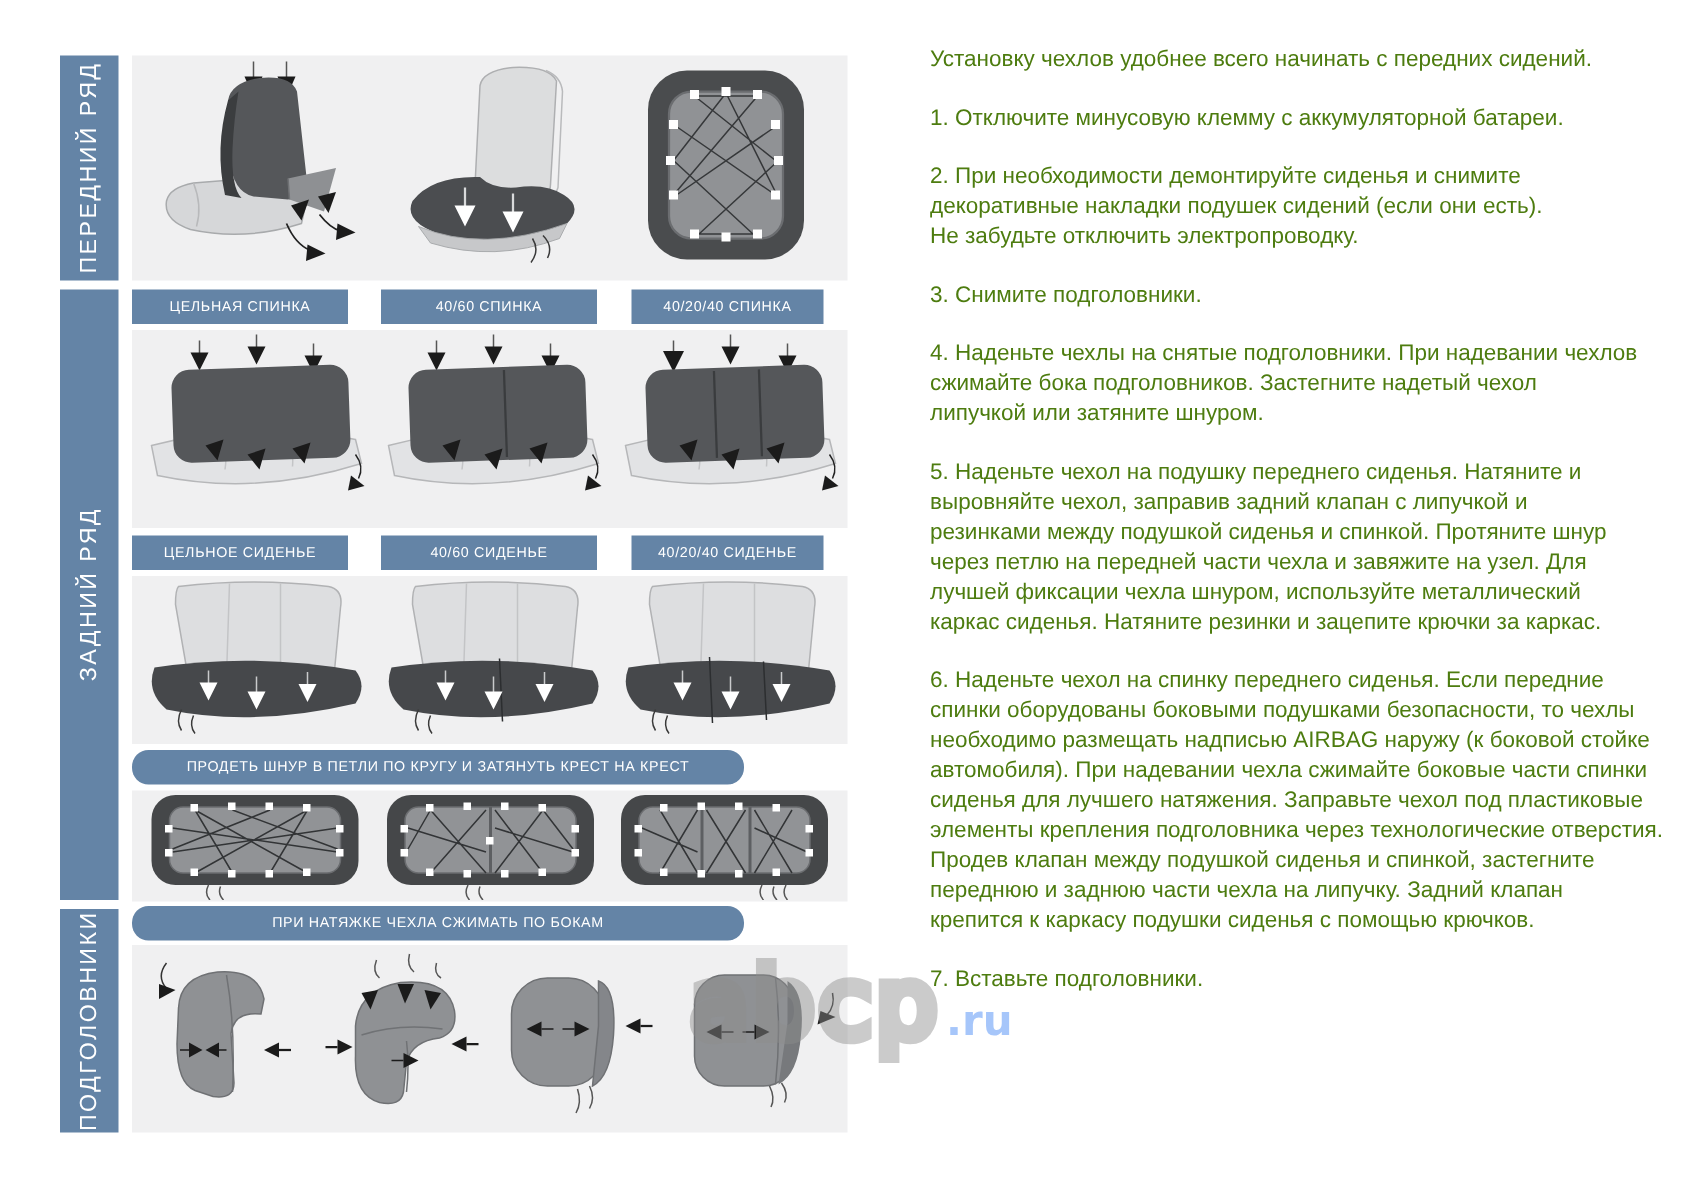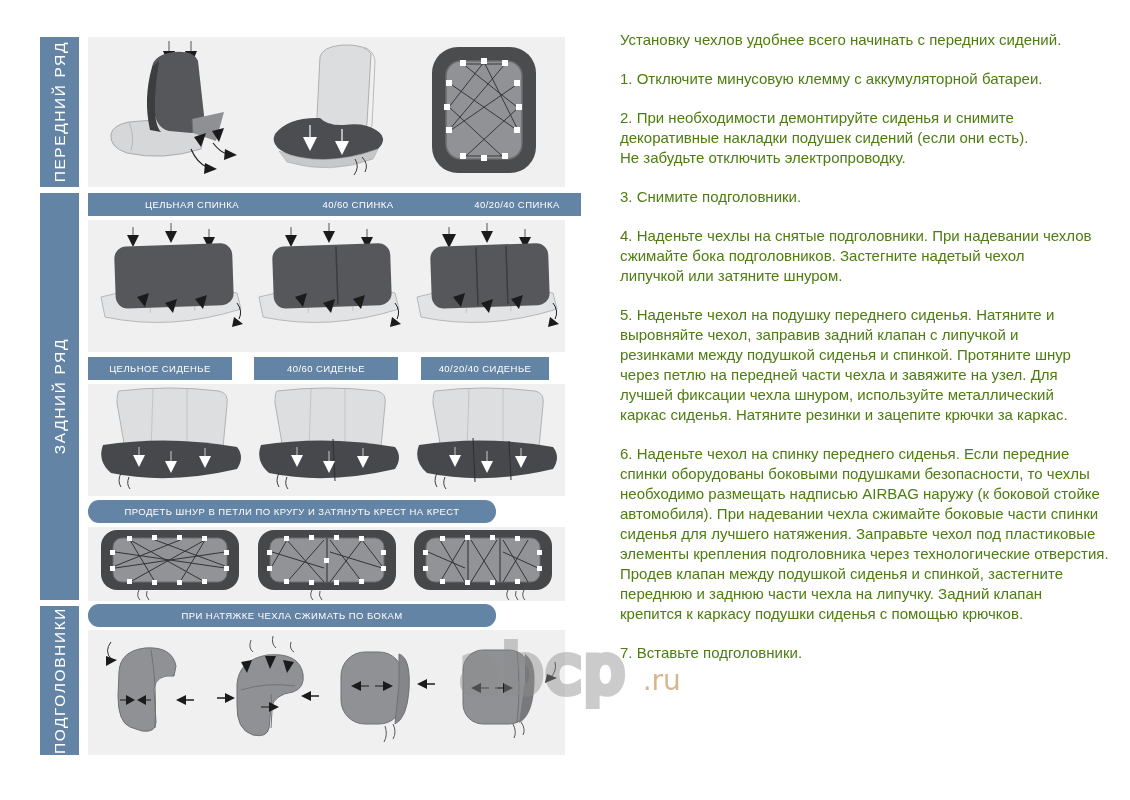--- a/index.html
+++ b/index.html
@@ -30,21 +30,21 @@
   #panel3{top:384px;height:112px;}
   #panel4{top:527px;height:74px;}
   #panel5{top:630px;height:125px;}
 
   
   .banner{
     position:absolute;height:23px;background:#6484a6;color:#fff;
     display:flex;align-items:center;justify-content:center;
     font-size:9.5px;letter-spacing:.45px;white-space:nowrap;
   }
-  .rowA{top:193px;padding-left:32px;} .rowB{top:357px;}
+  .rowA{top:193px;} .rowB{top:357px;}
   .c1{left:88px;width:144px;} .c2{left:254px;width:144px;} .c3{left:421px;width:128px;}
   .wide{left:88px;width:408px;border-radius:11px;}
   #banner-lacing{top:500px;} #banner-headrest{top:604px;}
 
   
   .instructions{
     position:absolute;left:620px;top:30px;width:517px;
     color:#4d7c0f;font-size:15px;line-height:20px;
   }
   .instructions p{margin:0 0 19px 0;white-space:pre-line;}
@@ -53,22 +53,22 @@
   .watermark{
     position:absolute;left:460px;top:638px;z-index:6;opacity:.45;
     display:flex;align-items:flex-end;pointer-events:none;
   }
   .wm-main{
     font-family:"DejaVu Sans", sans-serif;font-weight:normal;font-size:64px;
     line-height:1;letter-spacing:3px;color:transparent;
     -webkit-text-stroke:8px #8d8d8d;
   }
   .wm-suffix{
-    font-family:"DejaVu Sans", sans-serif;font-weight:normal;font-size:28px;
-    color:#a16207;margin-left:15px;margin-bottom:5px;
+    font-family:"DejaVu Sans", sans-serif;font-weight:bold;font-size:28px;
+    color:#3b82f6;margin-left:3px;margin-bottom:5px;
   }
   .fig{display:block;}
 </style>
 </head>
 <body>
 
 <div class="vbar" id="bar-front">
   <span>ПЕРЕДНИЙ РЯД</span>
 </div>
 <div class="vbar" id="bar-back">

